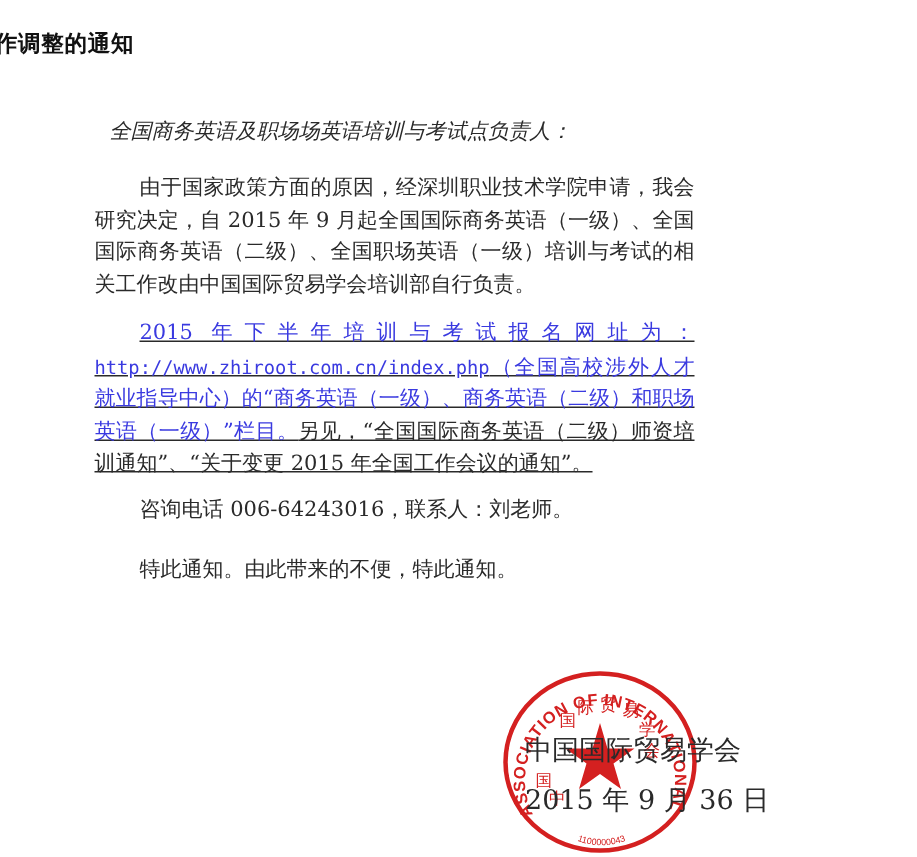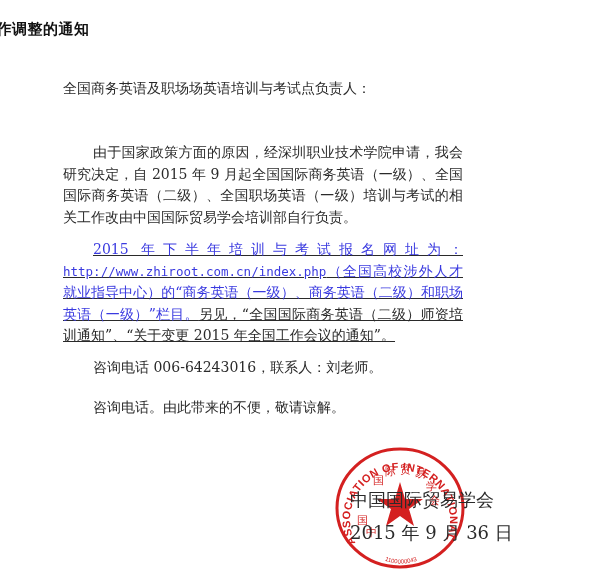--- a/index.html
+++ b/index.html
@@ -1,22 +1,22 @@
 <!DOCTYPE html>
 <html><head>
 <meta charset="utf-8">
 <style>
   html, body { margin:0; padding:0; background:#ffffff; }
   body { width:611px; height:571px; position:relative; overflow:hidden;
          font-family:"DejaVu Serif","Liberation Serif",serif; color:#2a2a2a; }
   .title { position:absolute; left:0; width:611px; top:20px; text-align:left;
            font-size:15px; font-weight:bold; color:#111; letter-spacing:0.5px; text-indent:-50px; }
-  .greeting { position:absolute; left:63px; top:78px; font-size:14px; line-height:20px; }
+  .greeting { position:absolute; left:73px; top:78px; font-size:14px; line-height:20px;font-style:italic; }
   .para { position:absolute; left:63px; width:400px; font-size:14px; line-height:21.5px; text-indent:30px;
-          text-align:justify;margin-top:27px; }
+          text-align:justify; }
   .p1 { top:115px; }
   .p2 { top:212px;text-decoration:underline; }
   .blue { color:#3a3ae0; }
   .url { font-family:"DejaVu Sans Mono","Liberation Mono",monospace; font-size:12.5px; }
   .p3 { top:330px; }
   .p4 { top:370px; }
   .seal { position:absolute; left:333px; top:446px; width:134px; height:124px; }
   .sig { position:absolute; left:350px; font-size:18px; color:#2a2a2a; white-space:nowrap; }
   .sig1 { top:488px; }
   .sig2 { top:521px; }
@@ -30,21 +30,21 @@
   <div class="greeting">全国商务英语及职场场英语培训与考试点负责人：</div>
 
   <div class="para p1">由于国家政策方面的原因，经深圳职业技术学院申请，我会研究决定，自 2015 年 9 月起全国国际商务英语（一级）、全国国际商务英语（二级）、全国职场英语（一级）培训与考试的相关工作改由中国国际贸易学会培训部自行负责。</div>
 
   <div class="para p2">
     <span class="blue">2015 年下半年培训与考试报名网址为：</span><span class="blue url">http://www.zhiroot.com.cn/index.php</span><span class="blue">（全国高校涉外人才就业指导中心）的“商务英语（一级）、商务英语（二级）和职场英语（一级）”栏目。</span><span>另见，“全国国际商务英语（二级）师资培训通知”、“关于变更 2015 年全国工作会议的通知”。</span>
   </div>
 
   <div class="para p3">咨询电话 006-64243016，联系人：刘老师。</div>
 
-  <div class="para p4">咨询电话。由此带来的不便，敬请谅解。</div>
+  <div class="para p4">特此通知。由此带来的不便，特此通知。</div>
 
   <svg class="seal" viewBox="0 0 134 124">
     <defs>
       <path id="sealArc" d="M 22 96 A 50 50 0 1 1 112 96"></path>
       <path id="numArc" d="M 40 108 A 46 46 0 0 0 96 108"></path>
     </defs>
     <ellipse cx="67" cy="62" rx="63" ry="59" fill="none" stroke="#d42020" stroke-width="3"></ellipse>
     <text font-family="Liberation Sans, sans-serif" font-size="11" font-weight="bold" fill="#d42020" letter-spacing="0.5">
       <textPath href="#sealArc" startOffset="50%" text-anchor="middle">CHINA ASSOCIATION OF INTERNATIONAL TRADE</textPath>
     </text>

